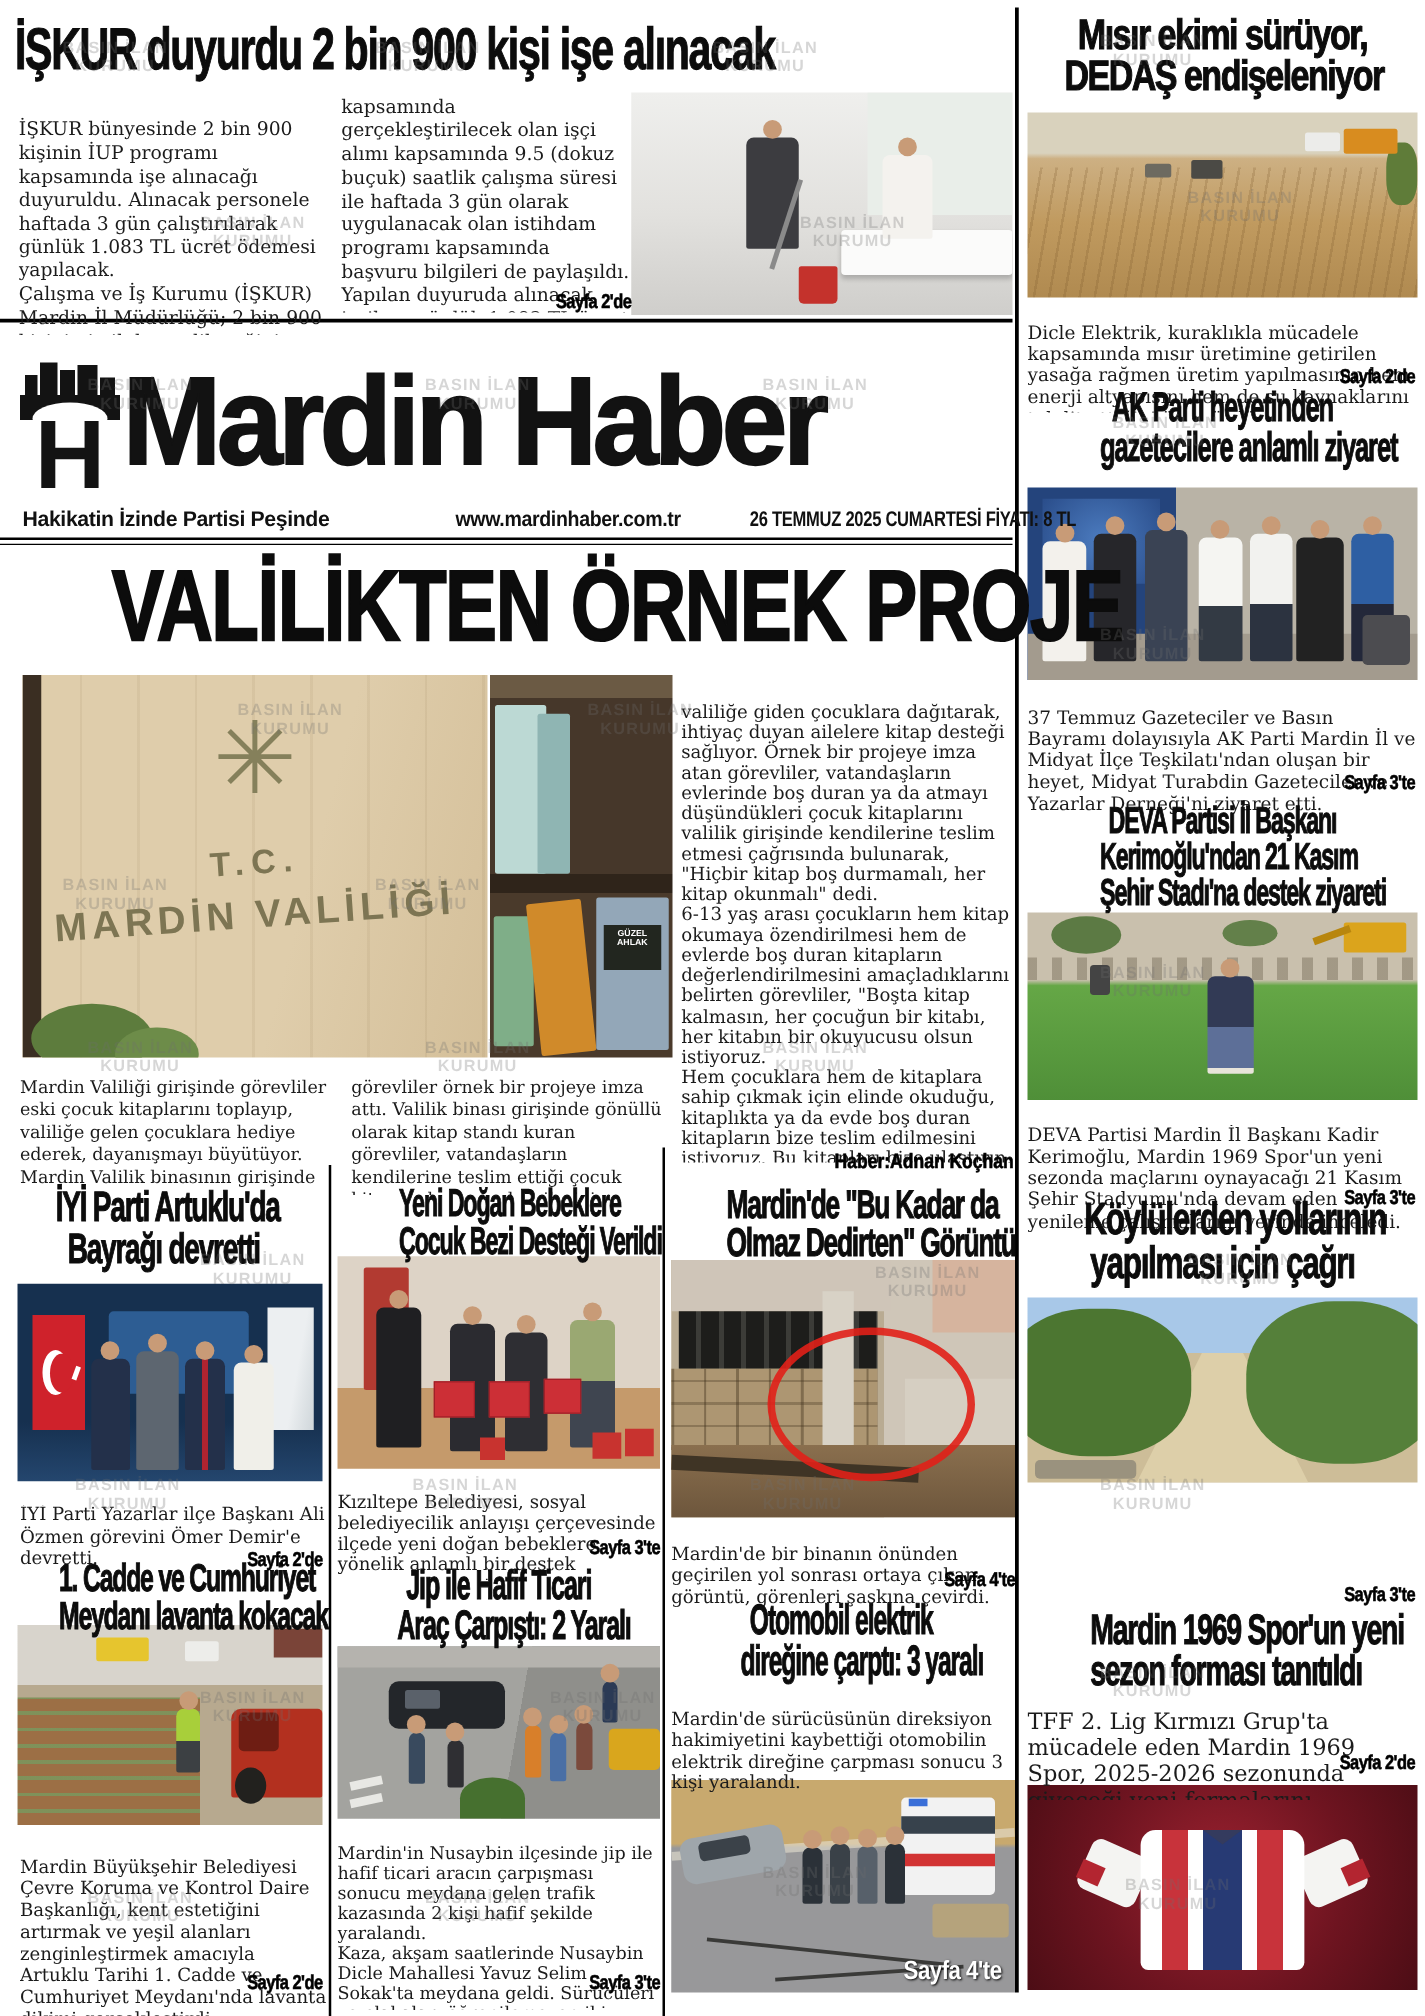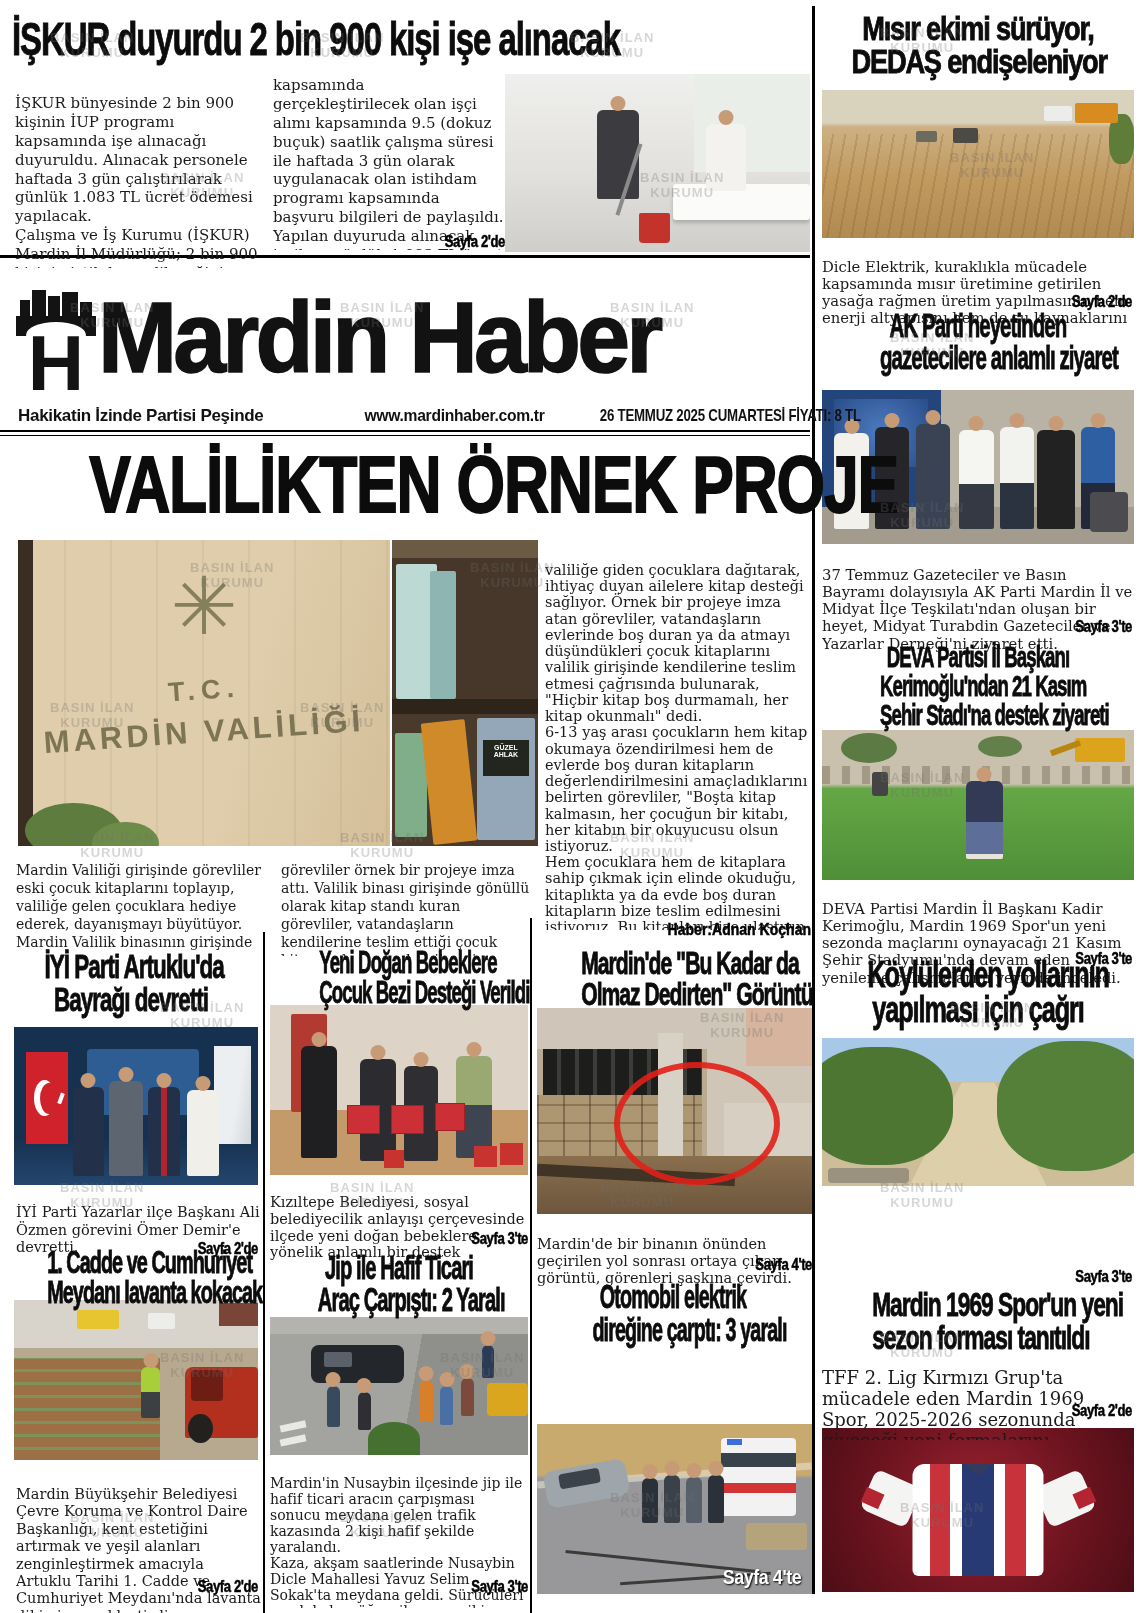--- a/index.html
+++ b/index.html
@@ -262,20 +262,21 @@
     <div style="right:0;top:46%;width:32%;height:34%;background:#d6cfc2;"></div>
     <div style="left:0;bottom:0;width:100%;height:28%;background:linear-gradient(180deg,#8a6f4e,#6d563c);"></div>
     <div style="left:0;bottom:16%;width:72%;height:6%;background:#3f3425;transform:rotate(3deg);"></div>
     <div style="left:28%;top:26%;width:56%;height:54%;border:6px solid rgba(225,32,24,.9);border-radius:50%;"></div>
   </div>
   <div class="body abs" style="left:537px;top:1222px;width:275px;height:66px;font-size:14.5px;line-height:1.16;">Mardin'de bir binanın önünden geçirilen yol sonrası ortaya çıkan görüntü, görenleri şaşkına çevirdi.</div>
   <div class="pref" style="left:700px;top:1256px;width:112px;">Sayfa 4'te</div>
 
   <div class="hl abs" style="left:534px;top:1280px;width:278px;font-size:34px;transform:scaleX(.58);">Otomobil elektrik
 direğine çarptı: 3 yaralı</div>
+  <div class="body abs" style="left:537px;top:1354px;width:275px;height:66px;font-size:14.5px;line-height:1.16;">Mardin'de sürücüsünün direksiyon hakimiyetini kaybettiği otomobilin elektrik direğine çarpması sonucu 3 kişi yaralandı.</div>
   <div class="photo" style="left:537px;top:1424px;width:275px;height:170px;background:linear-gradient(180deg,#c8a96e 0 30%,#98989a 32% 100%);">
     <div style="left:0;top:28%;width:100%;height:4%;background:rgba(230,225,210,.6);transform:rotate(-4deg);"></div>
     <div style="left:3%;top:24%;width:30%;height:22%;background:#9fa6ab;border-radius:10px;transform:rotate(-10deg);">
       <div style="left:18%;top:14%;width:50%;height:40%;background:#3b4249;border-radius:4px;"></div>
     </div>
     <div style="right:6%;top:8%;width:27%;height:46%;background:#f2f2f2;border-radius:4px;">
       <div style="left:0;top:20%;width:100%;height:18%;background:#37424c;"></div>
       <div style="left:0;top:58%;width:100%;height:13%;background:#d23333;"></div>
       <div style="left:8%;top:2%;width:20%;height:8%;background:#3a6fd8;"></div>
     </div>

